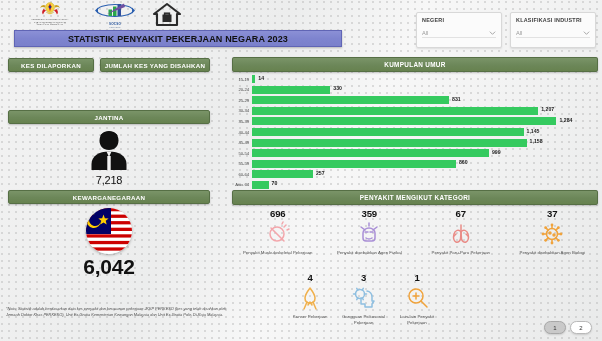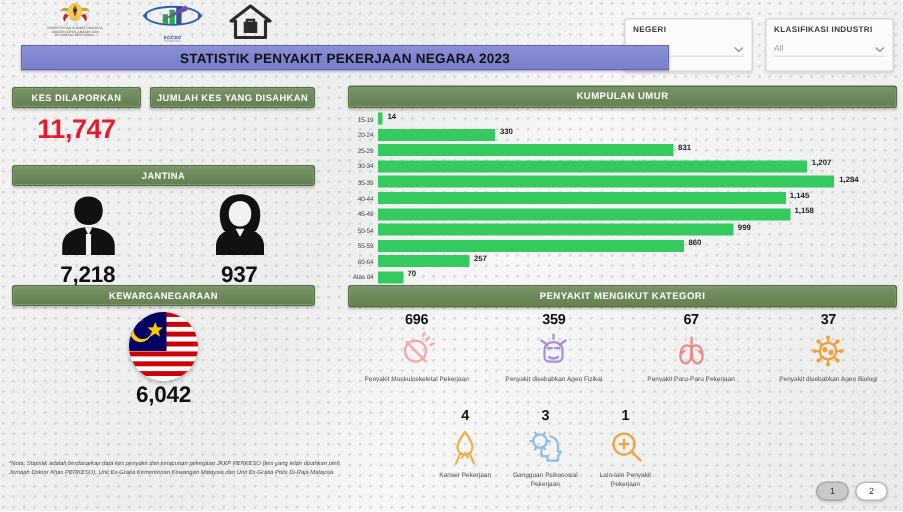--- a/index.html
+++ b/index.html
@@ -33,21 +33,21 @@
     box-shadow:0 1px 2px rgba(0,0,0,.10);
     padding:4px 5px 0 5px;
   }
   .filter-label { font-size:5.4px; font-weight:bold; color:#3b3b3b; letter-spacing:.25px; }
   .filter-row { display:flex; align-items:center; justify-content:space-between; margin-top:7px;
                 border-bottom:1px solid #e2e2e2; padding-bottom:1px; }
   .filter-val { font-size:5.6px; color:#9a9a9a; }
   .chev { width:7px; height:4px; }
   
   .titlebar {
-    position:absolute; left:14px; top:30px; width:432px; height:17px;
+    position:absolute; left:14px; top:30px; width:328px; height:17px;
     background:linear-gradient(180deg,#8b90d6 0%,#7e84cf 50%,#7a80cb 100%);
     border:1px solid #6065b5;
     display:flex; align-items:center; justify-content:center;
     box-shadow:0 1px 2px rgba(0,0,0,.25);
   }
   .titlebar span { font-size:9px; font-weight:bold; color:#111; letter-spacing:.15px; }
   
   .ghead {
     background:linear-gradient(180deg,#7a9468 0%,#6c8759 55%,#67824f 100%);
     border:1px solid #566f45; border-radius:2px;
@@ -61,26 +61,26 @@
   .jum-box  { position:absolute; left:100px; top:58px; width:110px; height:14px; }
   .jum-box span { font-size:6.2px; }
   .kes-val { position:absolute; left:8px; top:76px; width:86px; text-align:center;
              font-size:18px; font-weight:bold; color:#e8192c; letter-spacing:-.3px;}
   .jum-val { position:absolute; left:100px; top:78px; width:110px; text-align:center;
              font-size:16px; font-weight:bold; color:#1a1a1a; letter-spacing:-.2px;}
   .jantina-box { position:absolute; left:8px; top:110px; width:202px; height:14px; }
   .jantina-box span { font-size:6.2px; }
   .gender-wrap { position:absolute; left:8px; top:128px; width:202px; height:60px; display:flex; }
   .gcell { flex:1; text-align:center; }
-  .gnum { font-size:15px; font-weight:bold; color:#111; margin-top:0px; letter-spacing:-.2px;}
+  .gnum { font-size:11px; font-weight:normal; color:#111; margin-top:0px; letter-spacing:-.2px;}
   .warga-box { position:absolute; left:8px; top:190px; width:202px; height:14px; }
   .warga-box span { font-size:6.2px; }
   .nat-wrap { position:absolute; left:8px; top:208px; width:202px; height:62px; display:flex; }
   .ncell { flex:1; text-align:center; }
-  .nnum { font-size:15px; font-weight:bold; color:#111; letter-spacing:-.2px; margin-top:1px;}
+  .nnum { font-size:21px; font-weight:bold; color:#111; letter-spacing:-.2px; margin-top:1px;}
   .flag-circle { width:46px; height:46px; border-radius:50%; margin:0 auto; overflow:hidden;
                  box-shadow:0 1px 3px rgba(0,0,0,.30); }
   .footnote { position:absolute; left:6px; top:306px; width:226px;
               font-size:3.9px; font-style:italic; color:#4b4b4b; line-height:1.55; }
   
   .umur-box { position:absolute; left:232px; top:57px; width:366px; height:15px; }
   .umur-box span { font-size:6.4px; }
   .chart { position:absolute; left:232px; top:74px; width:366px; height:116px; }
   .brow { display:flex; align-items:center; height:10.55px; }
   .blab { width:20px; text-align:right; padding-right:3px; font-size:4.3px; color:#4a4a4a; letter-spacing:-.1px;}
@@ -173,44 +173,34 @@
   <div class="titlebar">
     <span>STATISTIK PENYAKIT PEKERJAAN NEGARA 2023</span>
   </div>
 
   <div class="ghead kes-box">
     <span>KES DILAPORKAN</span>
   </div>
   <div class="ghead jum-box">
     <span>JUMLAH KES YANG DISAHKAN</span>
   </div>
-  <div class="kes-val">11,747</div>
 
   <div class="ghead jantina-box">
     <span>JANTINA</span>
   </div>
   <div class="gender-wrap">
     <div class="gcell">
       <svg width="46" height="42" viewBox="0 0 46 42">
         <path d="M23 3 C17 3 13.5 7 13.5 12.5 C13.5 18 17 22 23 22 C29 22 32.5 18 32.5 12.5 C32.5 7 29 3 23 3 Z" fill="#111"></path>
         <path d="M14 8 Q23 2 32 8 Q30 4 23 3.5 Q16 4 14 8 Z" fill="#111"></path>
         <path d="M23 23.5 C13 23.5 5.5 28 5.5 36 L5.5 42 L40.5 42 L40.5 36 C40.5 28 33 23.5 23 23.5 Z" fill="#111"></path>
         <path d="M20.5 23.5 L23 29 L25.5 23.5 Z" fill="#f1f1f1"></path>
         <rect x="21.3" y="28" width="3.4" height="14" fill="#f1f1f1"></rect>
       </svg>
       <div class="gnum">7,218</div>
-    </div>
-    <div class="gcell">
-      <svg width="46" height="42" viewBox="0 0 46 42">
-        <path d="M23 1.5 C14.5 1.5 9.5 7 9.5 15 C9.5 20 11 24 12.5 26 L33.5 26 C35 24 36.5 20 36.5 15 C36.5 7 31.5 1.5 23 1.5 Z" fill="#111"></path>
-        <path d="M23 6 C18.5 6 15.5 9.5 15.5 14.5 C15.5 19.5 18.5 23 23 23 C27.5 23 30.5 19.5 30.5 14.5 C30.5 9.5 27.5 6 23 6 Z" fill="#f1f1f1"></path>
-        <path d="M23 24 C14 24 7 28.5 7 36 L7 42 L39 42 L39 36 C39 28.5 32 24 23 24 Z" fill="#111"></path>
-        <path d="M20 24.5 L23 30 L26 24.5 Z" fill="#f1f1f1"></path>
-      </svg>
-      <div class="gnum">937</div>
     </div>
   </div>
 
   <div class="ghead warga-box">
     <span>KEWARGANEGARAAN</span>
   </div>
   <div class="nat-wrap">
     <div class="ncell">
       <div class="flag-circle">
         <svg width="46" height="46" viewBox="0 0 46 46">

